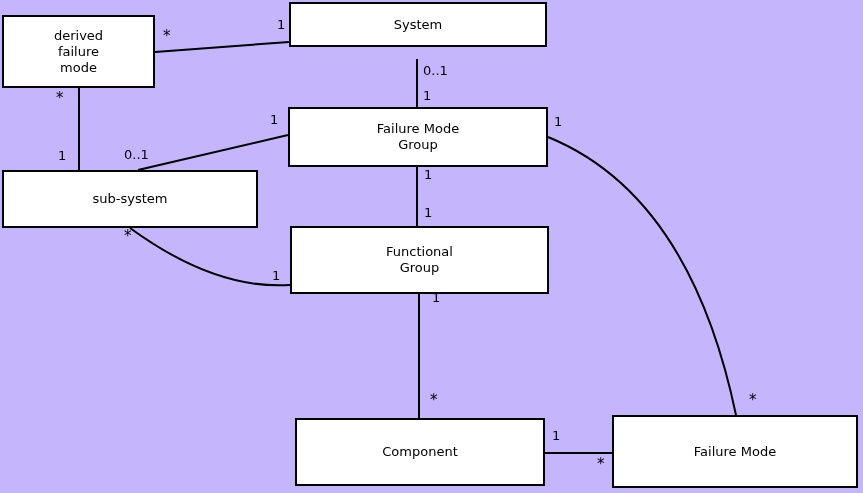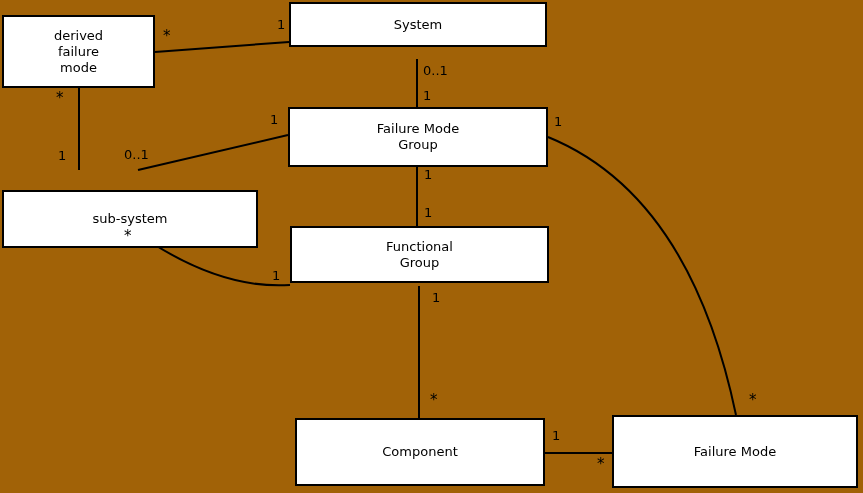--- a/index.html
+++ b/index.html
@@ -7,21 +7,21 @@
     padding: 0;
     background: #ffffff;
   }
   body {
     font-family: "DejaVu Sans", sans-serif;
   }
   #canvas {
     position: relative;
     width: 863px;
     height: 493px;
-    background: #a16207;
+    background: #c4b5fd;
     overflow: hidden;
   }
   svg.lines {
     position: absolute;
     left: 0;
     top: 0;
     width: 863px;
     height: 493px;
   }
   .edge {
@@ -82,24 +82,24 @@
 failure
 mode</div>
       </div>
       <div class="node" style="left: 289px; top: 2px; width: 258px; height: 45px;">
         <div class="node-label">System</div>
       </div>
       <div class="node" style="left: 288px; top: 107px; width: 260px; height: 60px;">
         <div class="node-label">Failure Mode
 Group</div>
       </div>
-      <div class="node" style="left: 2px; top: 170px; width: 256px; height: 58px; margin-top: 20px;">
+      <div class="node" style="left: 2px; top: 170px; width: 256px; height: 58px;">
         <div class="node-label">sub-system</div>
       </div>
-      <div class="node" style="left: 290px; top: 226px; width: 259px; height: 57px;">
+      <div class="node" style="left: 290px; top: 226px; width: 259px; height: 68px;">
         <div class="node-label">Functional
 Group</div>
       </div>
       <div class="node" style="left: 295px; top: 418px; width: 250px; height: 68px;">
         <div class="node-label">Component</div>
       </div>
       <div class="node" style="left: 612px; top: 415px; width: 246px; height: 73px;">
         <div class="node-label">Failure Mode</div>
       </div>
     </div>

